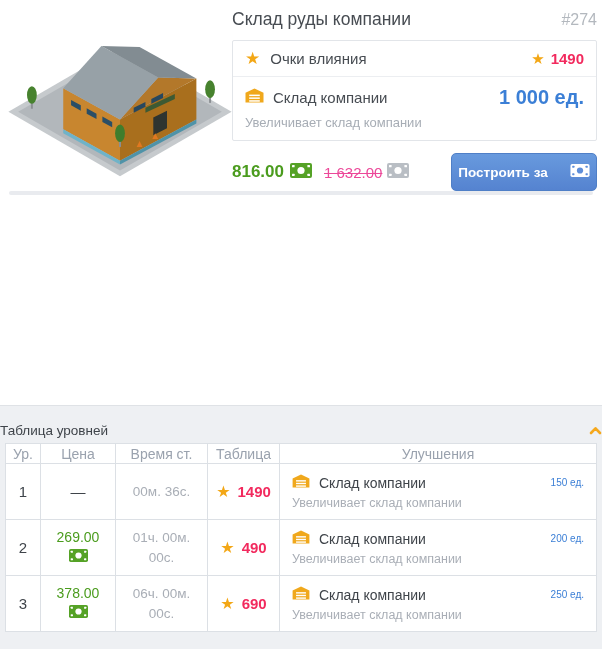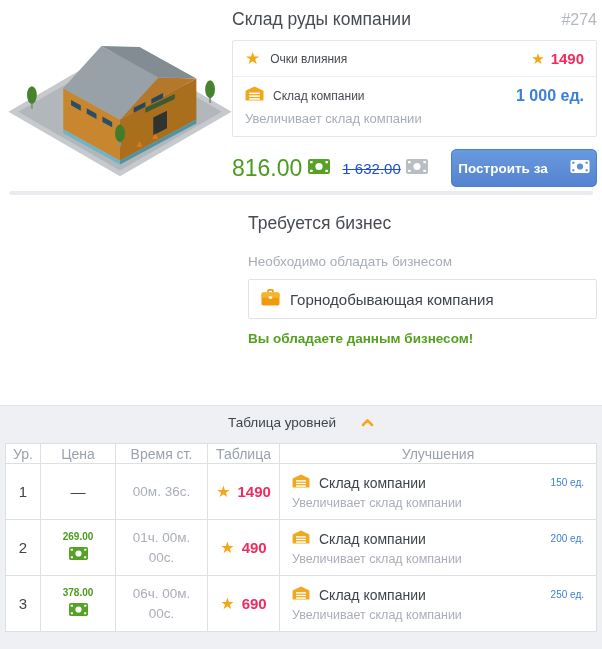--- a/index.html
+++ b/index.html
@@ -14,58 +14,58 @@
   .art-warehouse { top:4px; left:0; width:240px; height:186px; }
   .art-factory   { top:205px; left:2px; width:238px; height:190px; }
   .top-content { position:absolute; left:232px; right:5px; top:0; }
   .title-row { display:flex; justify-content:space-between; align-items:baseline; margin-top:9px; }
   .page-title { font-size:17.5px; font-weight:400; color:#474c52; }
   .building-id { font-size:16px; color:#b3b8be; }
   .info-card { margin-top:10px; border:1px solid #e2e5e9; border-radius:2px; background:#fff; }
   .info-row1 { height:36px; display:flex; align-items:center; padding:0 12px; border-bottom:1px solid #eceef1; }
   .star { color:#f3a716; font-size:17px; line-height:1; }
   .star.small { font-size:15px; }
-  .info-label { font-size:12px; margin-left:10px; }
+  .info-label { font-size:15px; margin-left:10px; }
   .info-right { margin-left:auto; display:flex; align-items:center; gap:6px; }
   .influence-value { color:#f22a5e; font-weight:bold; font-size:15px; }
   .info-row2 { padding:9px 12px 10px; }
   .row2-head { display:flex; align-items:center; }
   .row2-head .info-label { margin-left:9px; }
-  .storage-value { margin-left:auto; color:#3b7fd6; font-weight:bold; font-size:16px; }
+  .storage-value { margin-left:auto; color:#3b7fd6; font-weight:bold; font-size:20px; }
   .storage-desc { margin-top:6px; font-size:13px; color:#a7adb5; }
   .price-row { display:flex; align-items:center; margin-top:12px; height:38px; position:relative; }
-  .price-current { color:#4b9c1e; font-weight:normal; font-size:23px; margin-right:6px; }
-  .price-old { color:#1d4ed8; font-size:15px; text-decoration:line-through; margin:0 5px 0 12px; }
+  .price-current { color:#4b9c1e; font-weight:bold; font-size:17px; margin-right:6px; }
+  .price-old { color:#ec4899; font-size:15px; text-decoration:line-through; margin:0 5px 0 12px; }
   .money { display:inline-block; vertical-align:middle; }
   .build-button {
     margin-left:auto; width:146px; height:38px; border:1px solid #4f7fc7; border-radius:5px;
     background:linear-gradient(180deg,#689ade,#5583d0); color:#fff; font-size:13.5px; font-weight:bold;
     font-family:"Liberation Sans", sans-serif; display:flex; align-items:center; justify-content:center; gap:22px; cursor:pointer;
   }
   .divider-bar { position:absolute; left:9px; right:9px; top:191px; height:4px; background:#e9ebef; border-radius:2px; }
   
   .section-business { position:absolute; top:196px; left:0; width:602px; height:209px; background:#fff; }
   .biz-content { position:absolute; left:248px; right:5px; top:0; }
   .biz-title { font-size:17.5px; font-weight:400; color:#474c52; margin-top:17px; }
   .biz-subtitle { margin-top:20px; font-size:13.5px; color:#a7adb5; }
   .biz-box { margin-top:10px; height:40px; border:1px solid #dfe3e7; border-radius:2px; background:#fff;
              display:flex; align-items:center; padding:0 12px; gap:10px; cursor:pointer; }
   .biz-name { font-size:15px; color:#3f444a; }
   .biz-owned { margin-top:12px; font-size:13.5px; font-weight:bold; color:#55a11f; }
   
   .levels-band { position:absolute; top:405px; left:0; right:0; bottom:0; background:#eef0f3; border-top:1px solid #dfe2e6; }
-  .levels-toggle { display:flex; justify-content:center; align-items:center; gap:25px; padding-top:9px;
+  .levels-toggle { display:flex; justify-content:space-between; align-items:center; gap:25px; padding-top:17px;
                    font-size:13.5px; color:#3f444a; cursor:pointer; }
   .levels-table { position:absolute; top:37px; left:5px; width:592px; border-collapse:collapse; background:#fff; table-layout:fixed; }
   .levels-table th, .levels-table td { border:1px solid #dce0e5; }
   .levels-table th { height:20px; font-weight:400; color:#9aa2ae; font-size:14px; text-align:center; }
   .levels-table td { height:56px; text-align:center; vertical-align:middle; }
   .col-lvl { width:35px; } .col-price { width:75px; } .col-time { width:92px; } .col-inf { width:72px; }
   .lvl-num { font-size:15px; color:#3f444a; }
-  .lvl-price { color:#4b9c1e; font-weight:bold; font-size:10px; line-height:1.2; }
+  .lvl-price { color:#4b9c1e; font-weight:normal; font-size:14px; line-height:1.2; }
   .no-price .lvl-price { color:#3f444a; font-weight:400; font-size:15px; }
   .lvl-price-icon { margin-top:3px; }
   .lvl-time { color:#a9aeb6; font-size:13.5px; line-height:1.45; padding:0 14px; }
   .lvl-inf { display:flex; align-items:center; justify-content:center; gap:7px; }
   .lvl-inf-value { color:#f22a5e; font-weight:bold; font-size:15px; }
   .cell-upgrade { text-align:left !important; padding:9px 12px; }
   .up-head { display:flex; align-items:center; gap:9px; }
   .up-name { font-size:14px; color:#3f444a; }
   .up-value { margin-left:auto; color:#3b7fd6; font-weight:normal; font-size:10px; }
   .up-desc { margin-top:4px; font-size:12.5px; color:#a9aeb6; }
@@ -255,36 +255,20 @@
       <ellipse cx="36" cy="116" rx="5" ry="9" fill="#3f7d2c"></ellipse>
       <ellipse cx="98" cy="116" rx="5" ry="8" fill="#47822e"></ellipse>
       <path d="M24,108 V122" stroke="#6f7479" stroke-width="1.5"></path>
       <circle cx="24" cy="107" r="2.4" fill="#f5c842"></circle>
       <circle cx="112" cy="158" r="2" fill="#f5c842"></circle>
       <rect x="60" y="148" width="6" height="9" fill="#3a3e42"></rect>
       <ellipse cx="214" cy="152" rx="9" ry="4.5" fill="none" stroke="#6f7479" stroke-width="1.5"></ellipse>
     </svg>
   </div>
 
-  <div class="biz-content">
-    <h2 class="biz-title">Требуется бизнес</h2>
-    <div class="biz-subtitle">Необходимо обладать бизнесом</div>
-    <div class="biz-box">
-      <span>
-        <svg class="inline-svg" width="19" height="17" viewBox="0 0 19 17">
-          <path d="M7,3.4 V2 C7,1.3 7.5,0.8 8.2,0.8 H10.8 C11.5,0.8 12,1.3 12,2 V3.4" fill="none" stroke="#f09a10" stroke-width="1.7"></path>
-          <rect x="0.5" y="3.4" width="18" height="13" rx="1.6" fill="#f09a10"></rect>
-          <rect x="0.5" y="3.4" width="18" height="5.4" rx="1.6" fill="#f6b32d"></rect>
-          <rect x="7.8" y="7.2" width="3.4" height="2.6" rx="0.6" fill="#fff" opacity="0.92"></rect>
-        </svg>
-      </span>
-      <span class="biz-name">Горнодобывающая компания</span>
-    </div>
-    <div class="biz-owned">Вы обладаете данным бизнесом!</div>
-  </div>
 </div>
 
 <div class="levels-band">
   <div class="levels-toggle">
     <span>Таблица уровней</span>
     <span>
       <svg class="inline-svg" width="13" height="9" viewBox="0 0 13 9">
         <path d="M2,7 L6.5,2.3 L11,7" fill="none" stroke="#f5a81c" stroke-width="2.6" stroke-linecap="round" stroke-linejoin="round"></path>
       </svg>
     </span>

